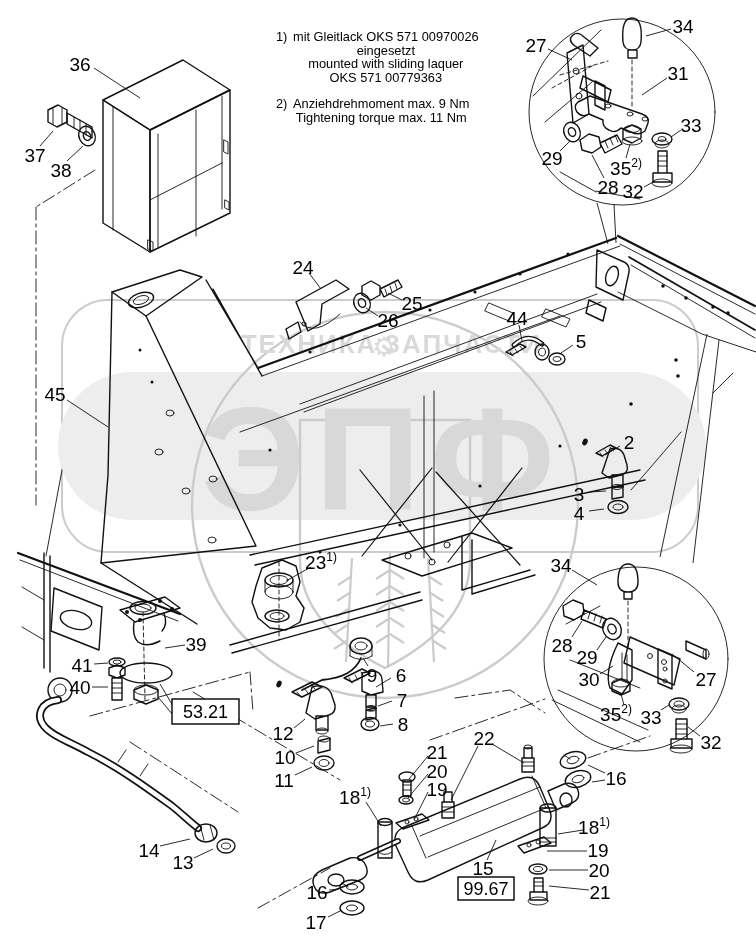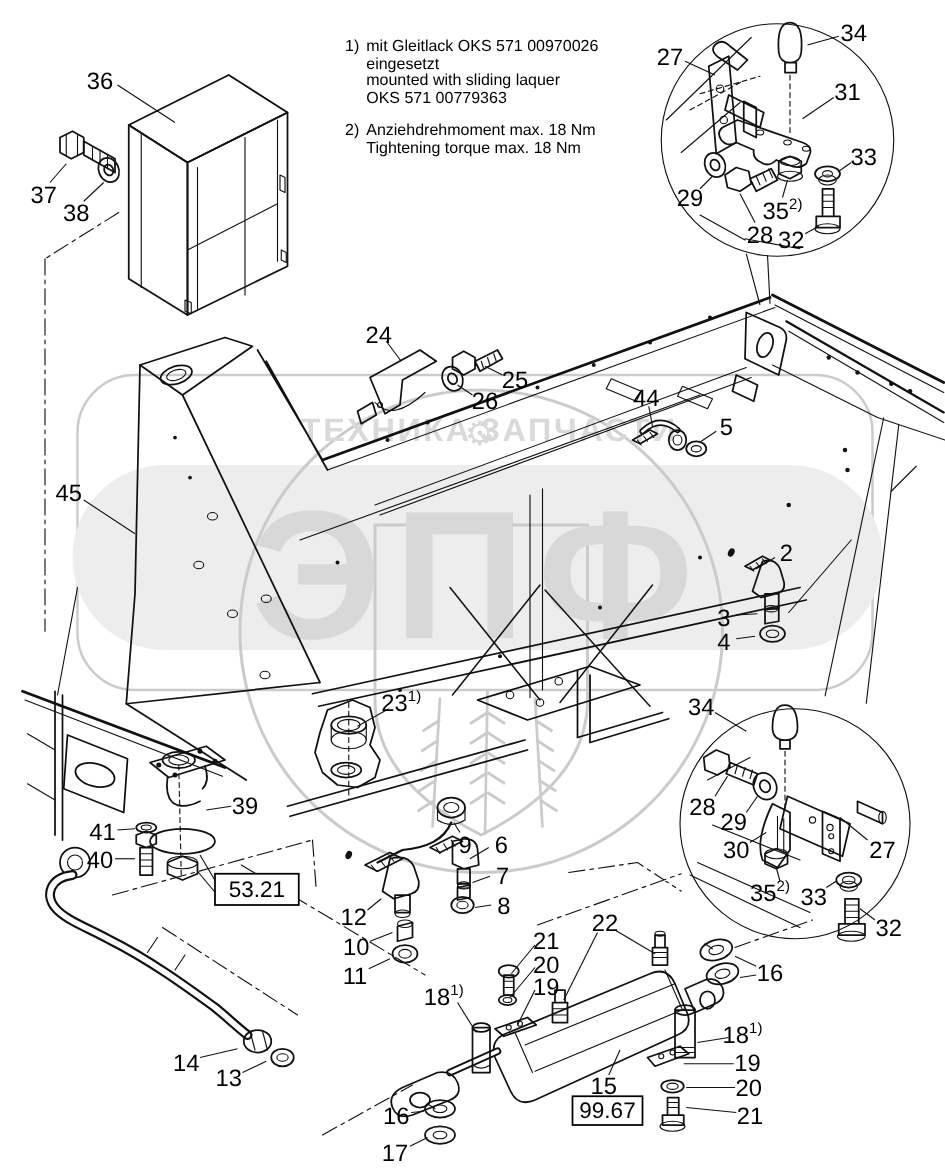--- a/index.html
+++ b/index.html
@@ -1,21 +1,21 @@
 <!DOCTYPE html>
 <html><head>
 <meta charset="utf-8">
 <style>
   html,body{margin:0;padding:0;background:#ffffff;}
   #page{position:relative;width:756px;height:938px;background:#fff;overflow:hidden;
         font-family:"Liberation Sans", sans-serif;}
   #notes{position:absolute;left:276px;top:30px;font-size:12.8px;line-height:13.6px;color:#000;}
   .note{display:flex;margin-bottom:13px;}
   .nnum{width:17px;flex:0 0 17px;}
-  .ntext div{white-space:nowrap;}
+  .ntext div{white-space:nowrap;text-align:center;}
   svg text{font-family:"Liberation Sans", sans-serif;}
   .lbl{font-size:19px;fill:#000;}
   .sup{font-size:12px;}
   .refbox-rect{fill:#fff;stroke:#000;stroke-width:1.4;}
   .refbox-text{font-size:18px;fill:#000;}
   .ldr{stroke:#111;stroke-width:0.9;fill:none;}
   .art{stroke:#111;fill:none;stroke-width:1.4;stroke-linejoin:round;stroke-linecap:round;}
   .thin{stroke-width:0.9;}
   .thick{stroke-width:2.2;}
   .dd{stroke-dasharray:13 4 3 4;stroke-width:0.9;}
@@ -34,22 +34,22 @@
         <span class="ntext">
           <div>mit Gleitlack OKS 571 00970026</div>
           <div>eingesetzt</div>
           <div>mounted with sliding laquer</div>
           <div>OKS 571 00779363</div>
         </span>
       </div>
       <div class="note">
         <span class="nnum">2)</span>
         <span class="ntext">
-          <div>Anziehdrehmoment max. 18 Nm</div>
-          <div>Tightening torque max. 18 Nm</div>
+          <div>Anziehdrehmoment max. 9 Nm</div>
+          <div>Tightening torque max. 11 Nm</div>
         </span>
       </div>
     </div>
 
   <svg id="art" width="756" height="938" viewBox="0 0 756 938">
 
     <g opacity="0.95">
       <rect class="wm" x="62" y="300" width="636" height="252" rx="46" stroke-width="2"></rect>
       <rect x="58" y="372" width="648" height="148" rx="74" fill="#ededed"></rect>
       <circle class="wm" cx="385" cy="505" r="193" stroke-width="2.4"></circle>

